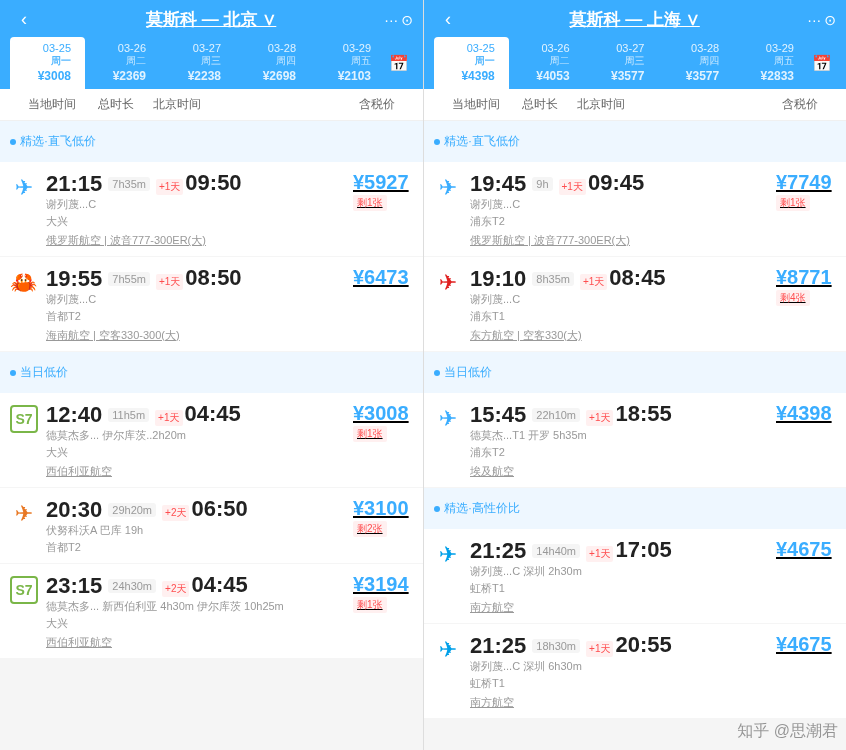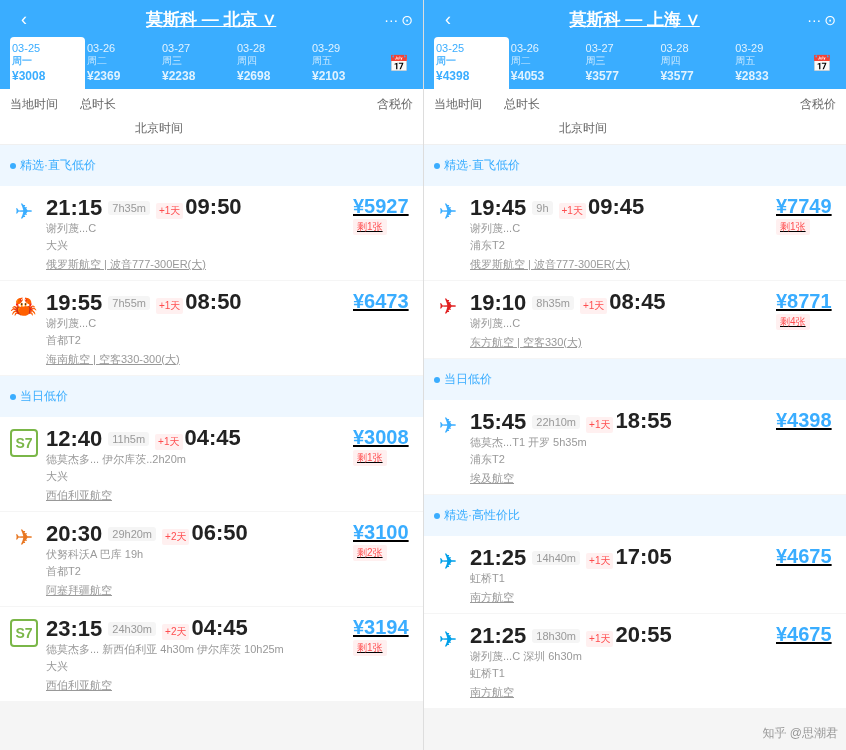--- a/index.html
+++ b/index.html
@@ -65,22 +65,22 @@
     .date-tabs {
       display: flex;
       align-items: stretch;
       background: #3aadff;
       padding-bottom: 0;
     }
     .date-tab {
       flex: 1;
       display: flex;
       flex-direction: column;
-      align-items: flex-start;
-      padding: 5px 2px 6px 2px;
+      align-items: flex-end;
+      padding: 5px 14px 6px 2px;
       cursor: pointer;
       border-radius: 4px 4px 0 0;
       color: rgba(255,255,255,0.85);
       font-size: 11px;
     }
     .date-tab.active {
       background: white;
       color: #3aadff;
       font-weight: 600;
     }
@@ -94,28 +94,28 @@
       align-items: center;
       justify-content: center;
       color: white;
       font-size: 16px;
     }
 
     
     .col-headers {
       display: flex;
       background: white;
-      padding: 7px 10px;
+      padding: 7px 28px;
       border-bottom: 1px solid #f0f0f0;
       font-size: 12px;
       color: #666;
     }
     .col-h1 { width: 70px; }
     .col-h2 { width: 55px; }
-    .col-h3 { flex: 1; margin-top: 24px; }
+    .col-h3 { flex: 1; }
     .col-h4 { width: 65px; text-align: right; }
 
     
     .flight-list {
       flex: 1;
       overflow-y: auto;
       background: #f5f5f5;
     }
     .section-label {
       background: #eef7ff;
@@ -222,21 +222,21 @@
       color: #999;
       margin-top: 4px;
       padding-left: 36px;
       text-decoration: underline;
     }
 
     .watermark {
       position: absolute;
       bottom: 8px;
       right: 8px;
-      font-size: 12px;
+      font-size: 16px;
       color: rgba(0,0,0,0.4);
     }
 
     .right-panel-wrapper {
       position: relative;
     }
   </style>
 </head>
 <body>
 
@@ -366,21 +366,20 @@
               </div>
             </div>
             <div class="airport">伏努科沃A  巴库 19h</div>
             <div class="airport">首都T2</div>
           </div>
           <div class="price-block">
             <div class="price-val">¥3100</div>
             <div class="tickets-left">剩2张</div>
           </div>
         </div>
-        <div class="airline-info">阿塞拜疆航空</div>
       </div>
       <div class="flight-card">
         <div class="flight-row">
           <div class="airline-icon" style="color: rgb(122, 182, 72); font-style: normal; font-weight: bold; font-size: 14px; border: 2px solid rgb(122, 182, 72); border-radius: 4px;">S7</div>
           <div class="flight-times">
             <div class="time-row">
               <div class="depart-time">23:15</div>
               <div class="duration">24h30m</div>
               <div class="arrive-block">
                 <span class="day-offset">+2天</span>
@@ -474,20 +473,21 @@
           <div class="flight-times">
             <div class="time-row">
               <div class="depart-time">19:10</div>
               <div class="duration">8h35m</div>
               <div class="arrive-block">
                 <span class="day-offset">+1天</span>
                 <span class="arrive-time">08:45</span>
               </div>
             </div>
             <div class="airport">谢列蔑...C</div>
+            <div class="airport">浦东T1</div>
           </div>
           <div class="price-block">
             <div class="price-val">¥8771</div>
             <div class="tickets-left">剩4张</div>
           </div>
         </div>
         <div class="airline-info">东方航空 | 空客330(大)</div>
       </div>
       <div class="section-label"><span class="dot"></span>当日低价</div>
       <div class="flight-card">
@@ -517,20 +517,21 @@
           <div class="airline-icon" style="color: rgb(0, 160, 233); font-style: normal; font-weight: normal; font-size: 22px; border: none; border-radius: 0px;">✈</div>
           <div class="flight-times">
             <div class="time-row">
               <div class="depart-time">21:25</div>
               <div class="duration">14h40m</div>
               <div class="arrive-block">
                 <span class="day-offset">+1天</span>
                 <span class="arrive-time">17:05</span>
               </div>
             </div>
+            <div class="airport">谢列蔑...C  深圳 2h30m</div>
             <div class="airport">虹桥T1</div>
           </div>
           <div class="price-block">
             <div class="price-val">¥4675</div>
           </div>
         </div>
         <div class="airline-info">南方航空</div>
       </div>
       <div class="flight-card">
         <div class="flight-row">

